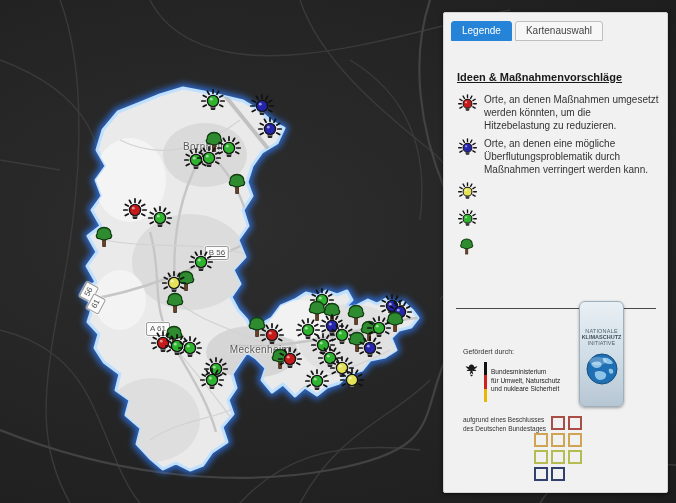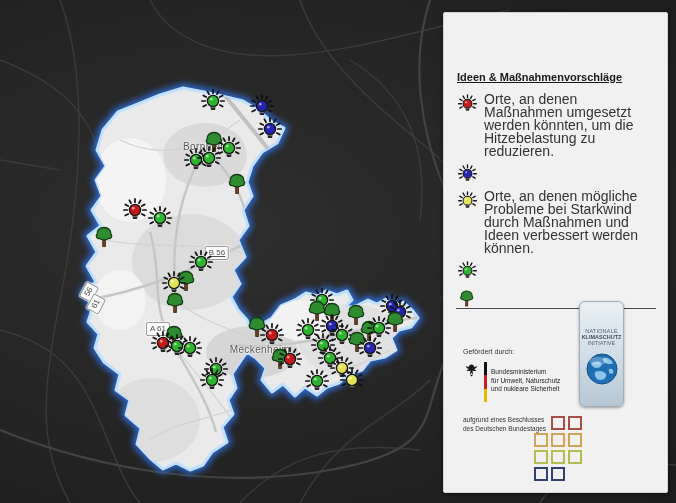--- a/index.html
+++ b/index.html
@@ -15,21 +15,21 @@
   
   #panel{position:absolute;left:443px;top:12px;width:225px;height:481px;background:#f1f1f1;border:1px solid #d4d4d4;border-radius:2px;box-shadow:0 1px 4px rgba(0,0,0,.6);}
   #tabbar{position:absolute;left:7px;top:8px;right:7px;height:20px;display:flex;gap:3px;}
   .tab{font-size:10px;line-height:18px;padding:0 10px;border-radius:3px 3px 0 0;cursor:pointer;}
   .tab.active{background:#2583d8;color:#fff;border:1px solid #2583d8;}
   .tab.inactive{background:#f7f7f7;color:#444;border:1px solid #bfbfbf;}
   #legend-title{position:absolute;left:13px;top:58px;font-size:11px;font-weight:bold;color:#1a1a1a;text-decoration:underline;}
   #legend-items{position:absolute;left:13px;top:80px;width:202px;display:flex;flex-direction:column;gap:5px;}
   .legend-row{display:flex;align-items:flex-start;gap:7px;}
   .legend-icon{flex:0 0 20px;display:flex;justify-content:center;padding-top:1px;}
-  .legend-text{font-size:14px;line-height:13px;color:#333;}
+  .legend-text{font-size:10px;line-height:13px;color:#333;}
   #divider{position:absolute;left:12px;right:11px;top:295px;border-top:1px solid #4a4a4a;}
   #funding-label{position:absolute;left:19px;top:335px;font-size:7px;color:#333;}
   #ministry{position:absolute;left:19px;top:349px;display:flex;align-items:flex-start;gap:4px;}
   #eagle{flex:0 0 17px;}
   #stripe{width:3px;height:40px;display:flex;flex-direction:column;}
   #stripe div{flex:1;}
   #ministry-lines{font-size:6.5px;line-height:8.5px;color:#222;padding-top:6px;}
   #note{position:absolute;left:19px;top:403px;font-size:6.5px;line-height:8.5px;color:#333;}
   #nki-badge{position:absolute;left:135px;top:288px;width:45px;height:106px;border:1px solid #9fb0bd;border-radius:6px;
     background:linear-gradient(180deg,#e9f0f5 0%,#cfdce6 55%,#b6c6d3 100%);box-shadow:0 1px 3px rgba(0,0,0,.35);text-align:center;}
@@ -618,20 +618,24 @@
         <line x1="14.9" y1="3.2" x2="16.6" y2="0.3" stroke="#111" stroke-width="1.7" stroke-linecap="round"></line>
         <line x1="17.8" y1="6.1" x2="20.7" y2="4.4" stroke="#111" stroke-width="1.7" stroke-linecap="round"></line>
         <circle cx="11" cy="10" r="5.6" fill="#e3e259" stroke="#111" stroke-width="1.3"></circle>
         <circle cx="9.3" cy="8.2" r="1.4" fill="#ffffff" opacity="0.55"></circle>
         <rect x="8.7" y="15.2" width="4.6" height="3.8" rx="1" fill="#222"></rect>
         <line x1="9.1" y1="16.6" x2="13.1" y2="16.6" stroke="#999" stroke-width="0.7"></line>
       </g>
     </svg>
 
   <div id="panel">
+    <div id="tabbar">
+      <div class="tab active">Legende</div>
+      <div class="tab inactive">Kartenauswahl</div>
+    </div>
 
     <div id="legend-title">Ideen &amp; Maßnahmenvorschläge</div>
     <div id="legend-items">
         <div class="legend-row">
           <span class="legend-icon">
             <svg width="19" height="21" viewBox="-1 -1 24 24">
               <line x1="18.8" y1="10.0" x2="22.2" y2="10.0" stroke="#111" stroke-width="1.7" stroke-linecap="round"></line>
               <line x1="17.8" y1="13.9" x2="20.7" y2="15.6" stroke="#111" stroke-width="1.7" stroke-linecap="round"></line>
               <line x1="4.2" y1="13.9" x2="1.3" y2="15.6" stroke="#111" stroke-width="1.7" stroke-linecap="round"></line>
               <line x1="3.2" y1="10.0" x2="-0.2" y2="10.0" stroke="#111" stroke-width="1.7" stroke-linecap="round"></line>
@@ -659,40 +663,40 @@
               <line x1="7.1" y1="3.2" x2="5.4" y2="0.3" stroke="#111" stroke-width="1.7" stroke-linecap="round"></line>
               <line x1="11.0" y1="2.2" x2="11.0" y2="-1.2" stroke="#111" stroke-width="1.7" stroke-linecap="round"></line>
               <line x1="14.9" y1="3.2" x2="16.6" y2="0.3" stroke="#111" stroke-width="1.7" stroke-linecap="round"></line>
               <line x1="17.8" y1="6.1" x2="20.7" y2="4.4" stroke="#111" stroke-width="1.7" stroke-linecap="round"></line>
               <circle cx="11" cy="10" r="5.6" fill="#2424ad" stroke="#111" stroke-width="1.3"></circle>
               <circle cx="9.3" cy="8.2" r="1.4" fill="#ffffff" opacity="0.55"></circle>
               <rect x="8.7" y="15.2" width="4.6" height="3.8" rx="1" fill="#222"></rect>
               <line x1="9.1" y1="16.6" x2="13.1" y2="16.6" stroke="#999" stroke-width="0.7"></line>
             </svg>
           </span>
+          <span class="legend-text">Orte, an denen eine mögliche Überflutungsproblematik durch Maßnahmen verringert werden kann.</span>
         </div>
         <div class="legend-row">
           <span class="legend-icon">
             <svg width="19" height="21" viewBox="-1 -1 24 24">
               <line x1="18.8" y1="10.0" x2="22.2" y2="10.0" stroke="#111" stroke-width="1.7" stroke-linecap="round"></line>
               <line x1="17.8" y1="13.9" x2="20.7" y2="15.6" stroke="#111" stroke-width="1.7" stroke-linecap="round"></line>
               <line x1="4.2" y1="13.9" x2="1.3" y2="15.6" stroke="#111" stroke-width="1.7" stroke-linecap="round"></line>
               <line x1="3.2" y1="10.0" x2="-0.2" y2="10.0" stroke="#111" stroke-width="1.7" stroke-linecap="round"></line>
               <line x1="4.2" y1="6.1" x2="1.3" y2="4.4" stroke="#111" stroke-width="1.7" stroke-linecap="round"></line>
               <line x1="7.1" y1="3.2" x2="5.4" y2="0.3" stroke="#111" stroke-width="1.7" stroke-linecap="round"></line>
               <line x1="11.0" y1="2.2" x2="11.0" y2="-1.2" stroke="#111" stroke-width="1.7" stroke-linecap="round"></line>
               <line x1="14.9" y1="3.2" x2="16.6" y2="0.3" stroke="#111" stroke-width="1.7" stroke-linecap="round"></line>
               <line x1="17.8" y1="6.1" x2="20.7" y2="4.4" stroke="#111" stroke-width="1.7" stroke-linecap="round"></line>
               <circle cx="11" cy="10" r="5.6" fill="#e3e259" stroke="#111" stroke-width="1.3"></circle>
               <circle cx="9.3" cy="8.2" r="1.4" fill="#ffffff" opacity="0.55"></circle>
               <rect x="8.7" y="15.2" width="4.6" height="3.8" rx="1" fill="#222"></rect>
               <line x1="9.1" y1="16.6" x2="13.1" y2="16.6" stroke="#999" stroke-width="0.7"></line>
             </svg>
           </span>
-          <span class="legend-text">Orte, an denen mögliche Probleme bei Starkwind durch Maßnahmen und Ideen verbessert werden können.</span>
         </div>
         <div class="legend-row">
           <span class="legend-icon">
             <svg width="19" height="21" viewBox="-1 -1 24 24">
               <line x1="18.8" y1="10.0" x2="22.2" y2="10.0" stroke="#111" stroke-width="1.7" stroke-linecap="round"></line>
               <line x1="17.8" y1="13.9" x2="20.7" y2="15.6" stroke="#111" stroke-width="1.7" stroke-linecap="round"></line>
               <line x1="4.2" y1="13.9" x2="1.3" y2="15.6" stroke="#111" stroke-width="1.7" stroke-linecap="round"></line>
               <line x1="3.2" y1="10.0" x2="-0.2" y2="10.0" stroke="#111" stroke-width="1.7" stroke-linecap="round"></line>
               <line x1="4.2" y1="6.1" x2="1.3" y2="4.4" stroke="#111" stroke-width="1.7" stroke-linecap="round"></line>
               <line x1="7.1" y1="3.2" x2="5.4" y2="0.3" stroke="#111" stroke-width="1.7" stroke-linecap="round"></line>

